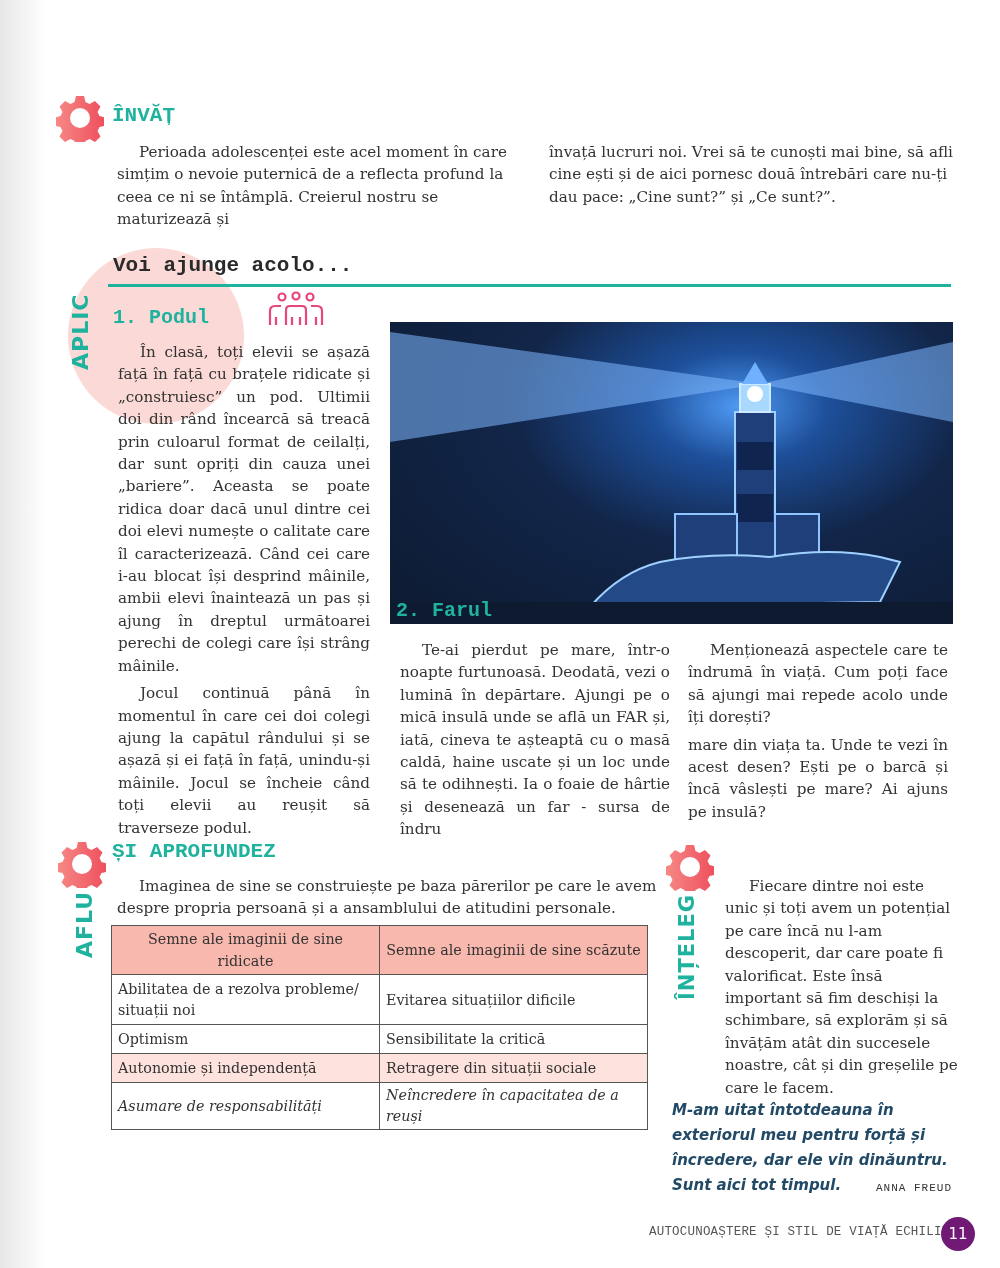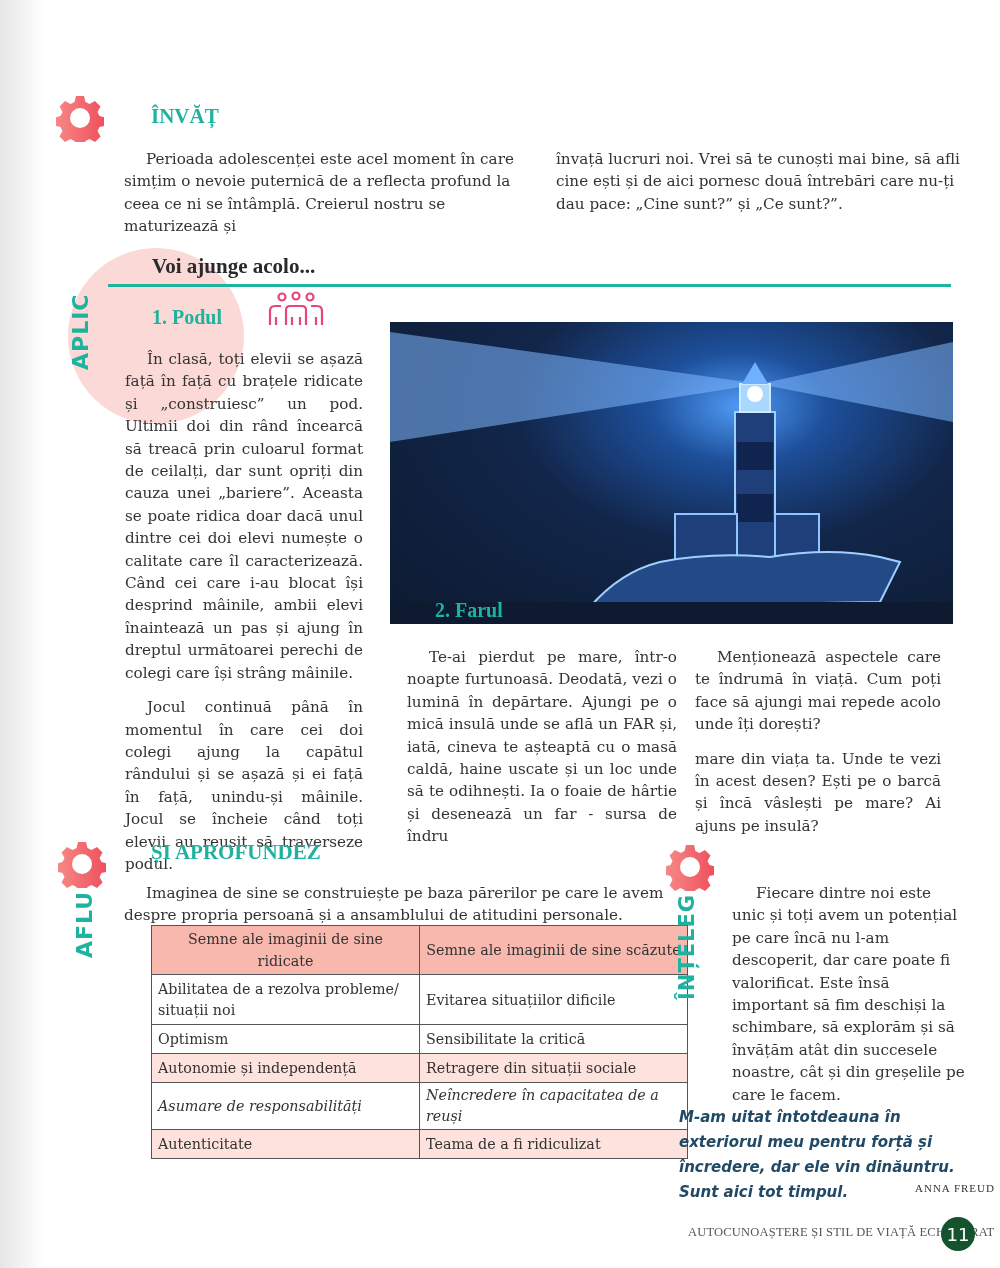--- a/index.html
+++ b/index.html
@@ -2,37 +2,37 @@
 <html><head>
 <meta charset="utf-8">
 <style>
   html, body { margin:0; padding:0; }
   body { width:1000px; height:1268px; position:relative; overflow:hidden; background:#fff;
          font-family:"DejaVu Serif", serif; color:#333; }
   .shade { position:absolute; left:0; top:0; width:45px; height:1268px;
            background:linear-gradient(to right,#e6e6e6,#ffffff); }
   .abs { position:absolute; }
   .serif { font-family:"DejaVu Serif", serif; font-size:15.2px; line-height:22.4px; color:#333; }
-  .sans { font-family:Liberation Serif, serif;margin-left:39px; }
+  .sans { font-family:Liberation Mono, monospace; }
   .teal { color:#1fb39f; }
   .gear { width:48px; height:48px; }
-  p { margin:12px; }
+  p { margin:5px; }
   .indent { text-indent:22px; }
   .head-title { font-weight:bold; font-size:21px; }
   .vert { position:absolute; transform:rotate(-90deg); transform-origin:left top;
           font-family:"DejaVu Sans", sans-serif; font-weight:bold; color:#1fb39f; letter-spacing:1px; }
   .pinkcircle { position:absolute; left:68px; top:248px; width:176px; height:176px; border-radius:50%; background:#fbd9d6; }
   .rule { position:absolute; left:108px; top:284px; width:843px; height:3px; background:#1fb39f; }
-  table { border-collapse:collapse; font-family:"DejaVu Serif", serif; font-size:14.3px; color:#333;margin-left:40px; }
+  table { border-collapse:collapse; font-family:"DejaVu Serif", serif; font-size:14.3px; color:#333; }
   td, th { border:1px solid #555; padding:2px 6px; text-align:left; vertical-align:middle; font-weight:normal; }
   th { background:#f9b8ae; text-align:center; line-height:22px; }
   tr.pink td { background:#fde2dd; }
   .quote { font-family:"DejaVu Sans", sans-serif; font-style:italic; font-weight:bold; color:#224a66; font-size:15px; line-height:25px; }
-  .pagenum { position:absolute; left:941px; top:1217px; width:34px; height:34px; border-radius:50%; background:#14532d; color:#fff;
-             font-family:"DejaVu Sans", sans-serif; font-size:18px; display:flex; align-items:center; justify-content:center; }
+  .pagenum { position:absolute; left:941px; top:1217px; width:34px; height:34px; border-radius:50%; background:#701a75; color:#fff;
+             font-family:"DejaVu Sans", sans-serif; font-size:15px; display:flex; align-items:center; justify-content:center; }
 </style>
 </head>
 <body>
 
 <div class="shade"></div>
 
 <svg class="abs gear" style="left:56px;top:94px;" viewBox="0 0 48 48">
   <defs>
       <linearGradient id="gg" x1="0" x2="1">
         <stop offset="0" stop-color="#f68a86"></stop>
@@ -122,24 +122,20 @@
       <td>Sensibilitate la critică</td>
     </tr>
     <tr class="pink" style="height:29px;">
       <td>Autonomie și independență</td>
       <td>Retragere din situații sociale</td>
     </tr>
     <tr style="height:42px;font-style:italic;">
       <td>Asumare de responsabilități</td>
       <td style="line-height:21px;">Neîncredere în capacitatea de a reuși</td>
     </tr>
-    <tr class="pink" style="height:29px;">
-      <td>Autenticitate</td>
-      <td>Teama de a fi ridiculizat</td>
-    </tr>
   </tbody>
 </table>
 
 <svg class="abs gear" style="left:666px;top:843px;" viewBox="0 0 48 48">
   <path fill="url(#gg)" d="M20 2h8l1.5 6 4 2 5.5-3 5.5 5.5-3 5.5 2 4 6 1.5v8l-6 1.5-2 4 3 5.5-5.5 5.5-5.5-3-4 2-1.5 6h-8l-1.5-6-4-2-5.5 3-5.5-5.5 3-5.5-2-4-6-1.5v-8l6-1.5 2-4-3-5.5 5.5-5.5 5.5 3 4-2z"></path>
   <circle cx="24" cy="24" r="10" fill="#fff"></circle>
 </svg>
 <div class="vert" style="left:675px;top:1000px;font-size:21px;">ÎNȚELEG</div>
 <p class="abs serif indent" style="left:720px;top:870px;width:235px;text-indent:24px;">Fiecare dintre noi este unic și toți avem un potențial pe care încă nu l-am descoperit, dar care poate fi valorificat. Este însă important să fim deschiși la schimbare, să explorăm și să învățăm atât din succesele noastre, cât și din greșelile pe care le facem.</p>
 

